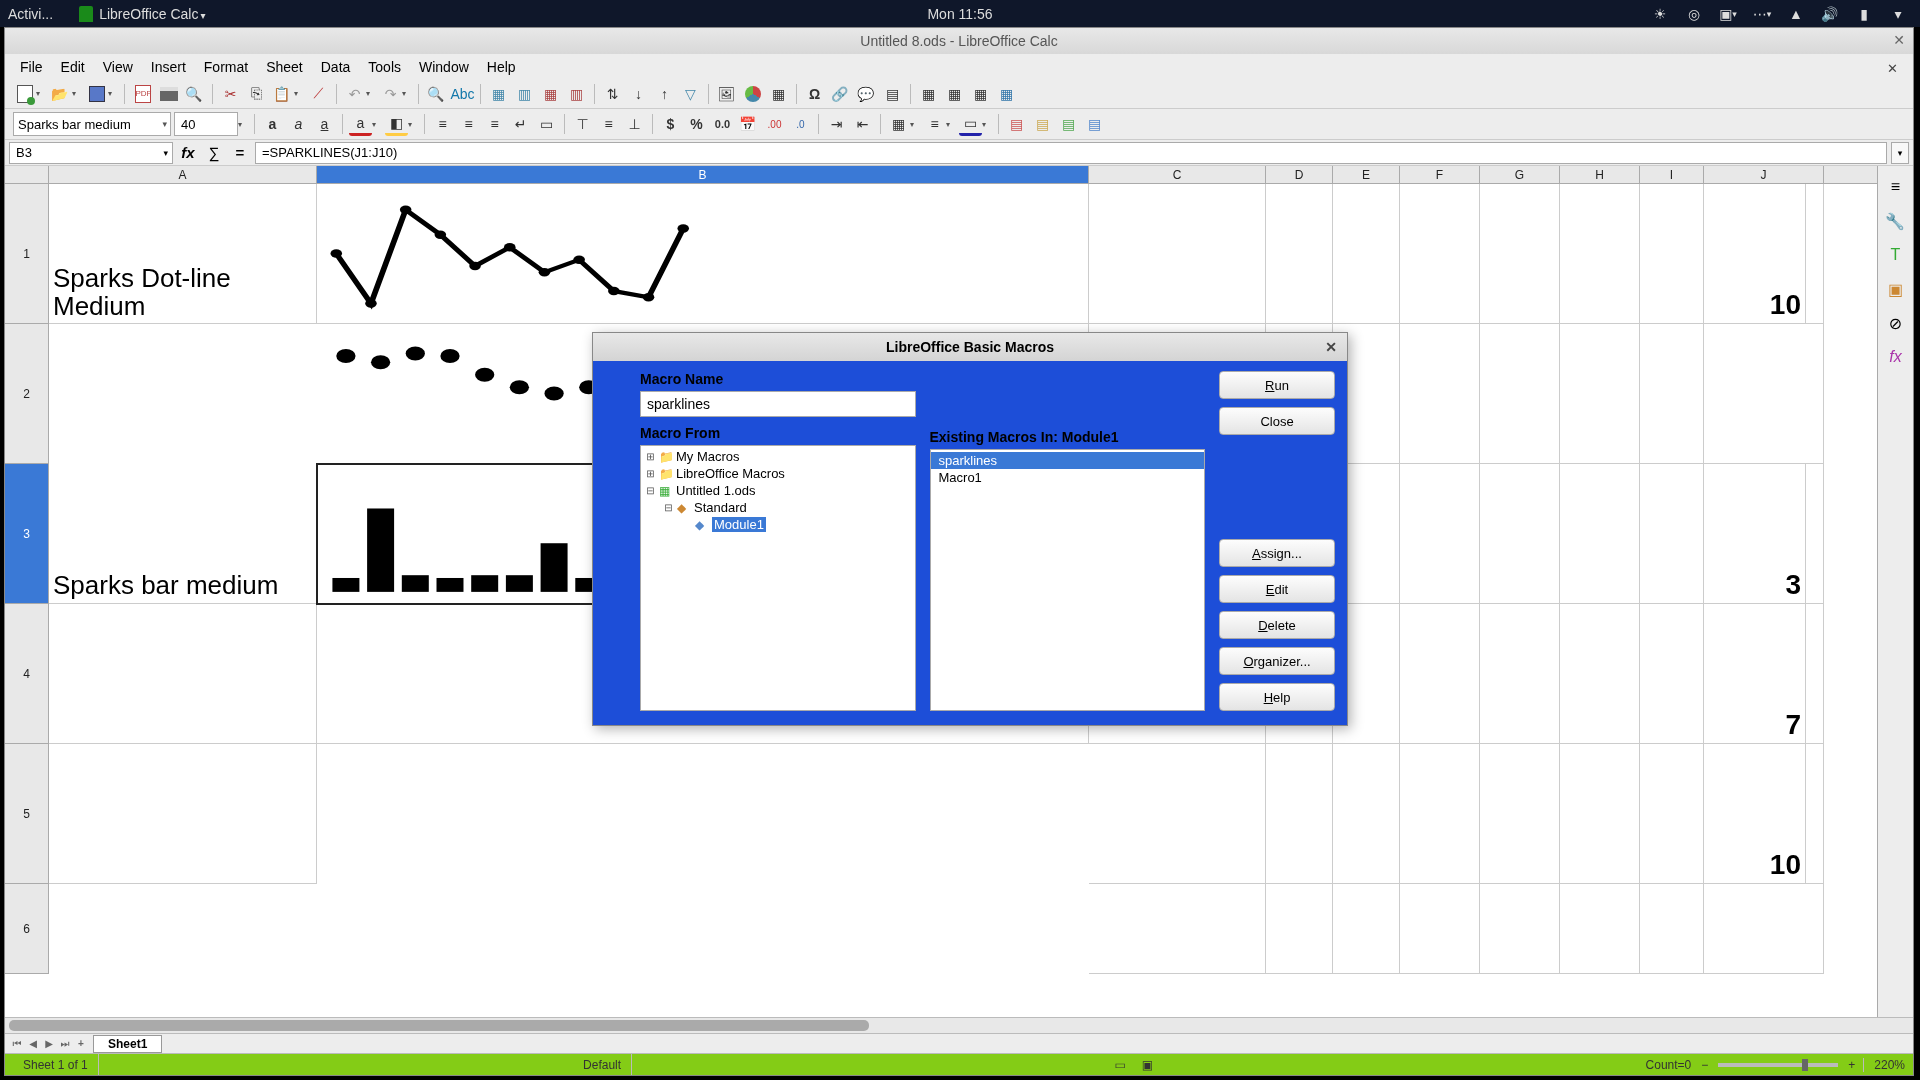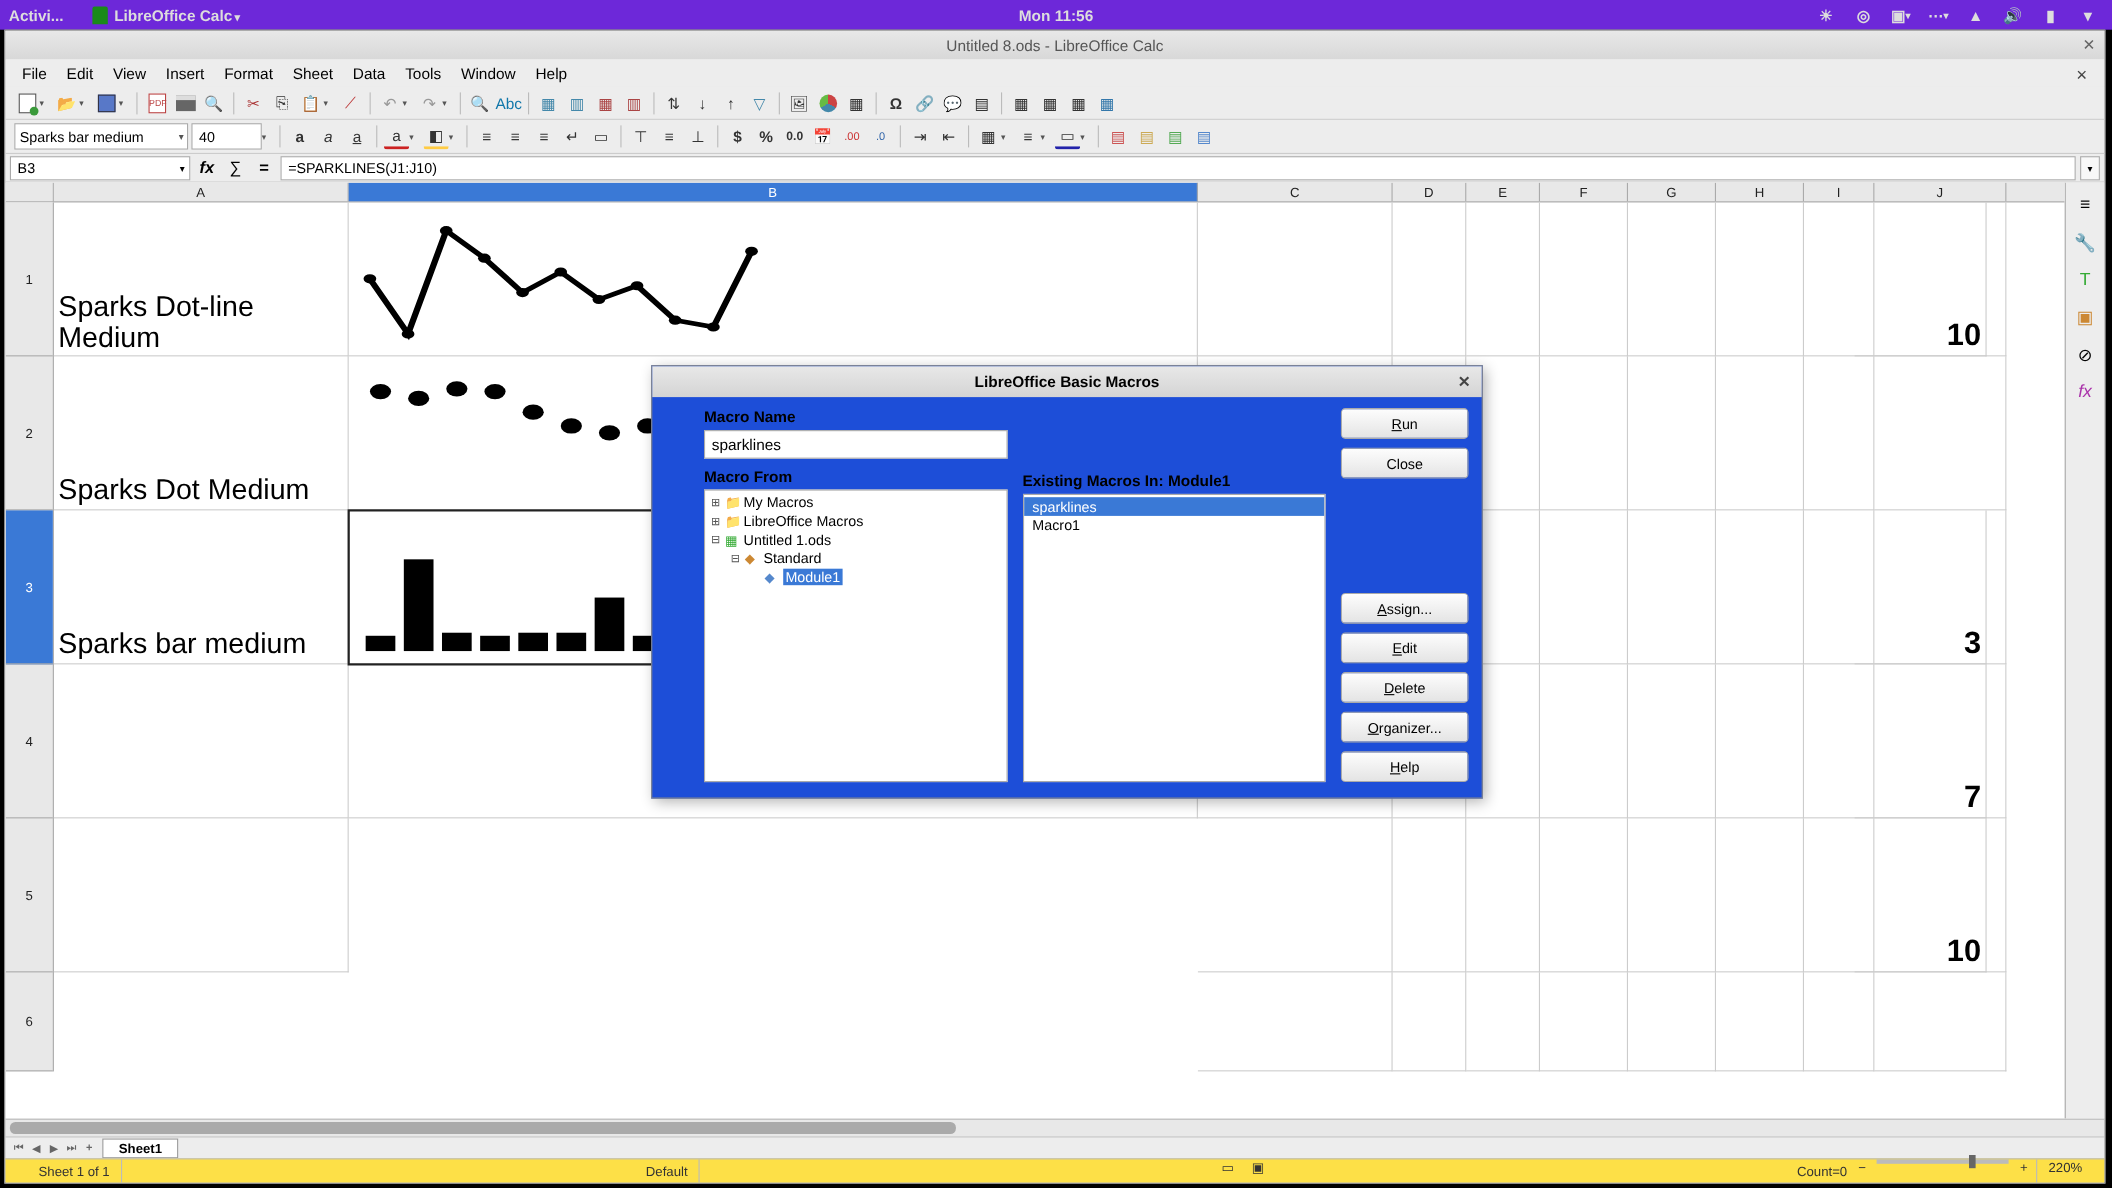--- a/index.html
+++ b/index.html
@@ -1,19 +1,19 @@
 <!DOCTYPE html>
 <html><head>
 <meta charset="utf-8">
 <style>
 * { margin: 0; padding: 0; box-sizing: border-box; font-family: "Liberation Sans", Arial, sans-serif; }
 body { width: 1920px; height: 1080px; overflow: hidden; background: #000; position: relative; }
 
 
-.system-bar { height: 27px; background: #6d28d9; color: #ddd; display: flex; align-items: center; font-size: 14px; font-weight: bold; }
+.system-bar { height: 27px; background: #0f172a; color: #ddd; display: flex; align-items: center; font-size: 14px; font-weight: normal; }
 .system-bar .left { display: flex; align-items: center; gap: 6px; padding-left: 8px; }
 .system-bar .center { position: absolute; left: 50%; transform: translateX(-50%); }
 .system-bar .right { margin-left: auto; display: flex; gap: 18px; padding-right: 14px; align-items: center; }
 .sys-icon { width: 16px; height: 16px; display: inline-flex; align-items: center; justify-content: center; }
 .app-ico-green { width: 14px; height: 16px; background: #1a8a1a; border-radius: 2px 2px 0 0; display: inline-block; }
 .dropdown-arrow { font-size: 10px; margin-left: 2px; }
 
 
 .window { position: absolute; top: 27px; left: 4px; right: 6px; bottom: 4px; background: #ededed; border: 1px solid #888; display: flex; flex-direction: column; }
 .titlebar { height: 26px; background: linear-gradient(#e8e8e8,#d8d8d8); display: flex; align-items: center; justify-content: center; position: relative; font-size: 14px; color: #555; }
@@ -66,21 +66,21 @@
 
 .hscroll { height: 16px; background: #e8e8e8; border-top: 1px solid #bbb; position: relative; }
 .hscroll .thumb { position: absolute; top: 2px; left: 4px; width: 860px; height: 11px; background: #aaa; border-radius: 5px; }
 
 
 .sheet-tabs { height: 20px; background: #ededed; display: flex; align-items: center; padding: 0 4px; border-top: 1px solid #bbb; font-size: 12px; }
 .nav-btn { width: 16px; height: 16px; display: flex; align-items: center; justify-content: center; font-size: 10px; color: #666; }
 .sheet-tab { background: #fff; border: 1px solid #999; padding: 1px 14px; font-weight: bold; margin-left: 4px; }
 
 
-.statusbar { height: 22px; background: #fde047; border-top: 1px solid #bbb; display: flex; font-size: 12px; padding: 0 20px; color: #333; }
+.statusbar { height: 22px; background: #84cc16; border-top: 1px solid #bbb; display: flex; align-items: center; font-size: 12px; padding: 0 8px; color: #333; }
 .statusbar .sect { padding: 0 10px; border-right: 1px solid #bbb; height: 100%; display: flex; align-items: center; }
 .statusbar .spacer { flex: 1; }
 .zoom-slider { width: 120px; height: 4px; background: #bbb; margin: 0 10px; position: relative; }
 .zoom-slider .knob { position: absolute; top: -4px; left: 70%; width: 6px; height: 12px; background: #666; }
 
 
 .dialog { position: absolute; top: 332px; left: 592px; width: 756px; background: #1d4ed8; border: 1px solid #888; box-shadow: 3px 3px 12px rgba(0,0,0,0.3); }
 .dialog-title { height: 28px; background: linear-gradient(#e8e8e8,#d4d4d4); display: flex; align-items: center; justify-content: center; font-weight: bold; font-size: 14px; position: relative; }
 .dialog-title .dx { position: absolute; right: 10px; font-size: 14px; color: #444; }
 .dialog-body { padding: 10px 12px 14px 12px; display: flex; gap: 14px; }
@@ -294,21 +294,20 @@
           <div class="row-h" style="height: 140px;">1</div>
           <div class="row-h" style="height: 140px;">2</div>
           <div class="row-h sel" style="height: 140px;">3</div>
           <div class="row-h" style="height: 140px;">4</div>
           <div class="row-h" style="height: 140px;">5</div>
           <div class="row-h" style="height: 90px;">6</div>
         </div>
       <div class="cells" id="cells">
 
         <div class="cell" style="left:0;top:0;width:268px;height:140px;font-size:26px;line-height:1.1">Sparks Dot-line Medium</div>
-        <div class="cell" style="left:0;top:140px;width:268px;height:140px;font-size:26px">Sparks Dot Medium</div>
         <div class="cell" style="left:0;top:280px;width:268px;height:140px;font-size:26px">Sparks bar medium</div>
         <div class="cell" style="left:0;top:420px;width:268px;height:140px"></div>
         <div class="cell" style="left:0;top:560px;width:268px;height:140px"></div>
 
         <div class="cell b-col" style="left:268px;top:0;height:140px;padding:0">
           <svg class="sparkline-canvas" viewBox="0 0 400 100" preserveAspectRatio="none">
             <polyline id="spark-line" fill="none" stroke="#000" stroke-width="3" points="10,50 28,86 46,18.5 64,36.5 82,59 100,45.5 118,63.5 136,54.5 154,77 172,81.5 190,32"></polyline>
             <g id="spark-line-dots">
                 <circle cx="10" cy="50" r="3" fill="#000"></circle>
                 <circle cx="28" cy="86" r="3" fill="#000"></circle>

